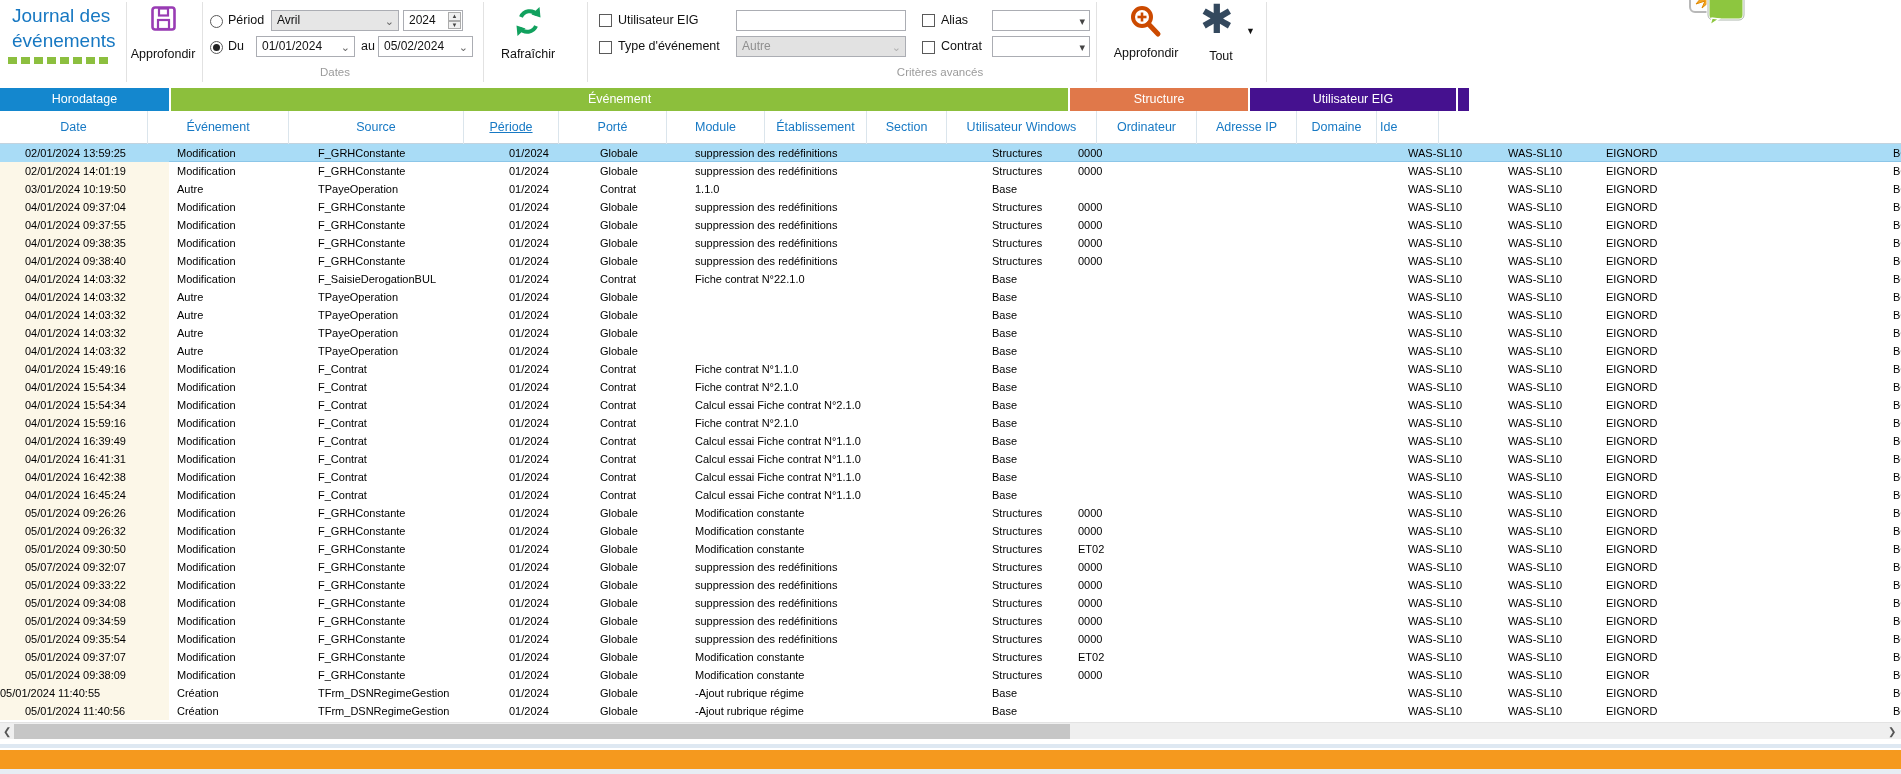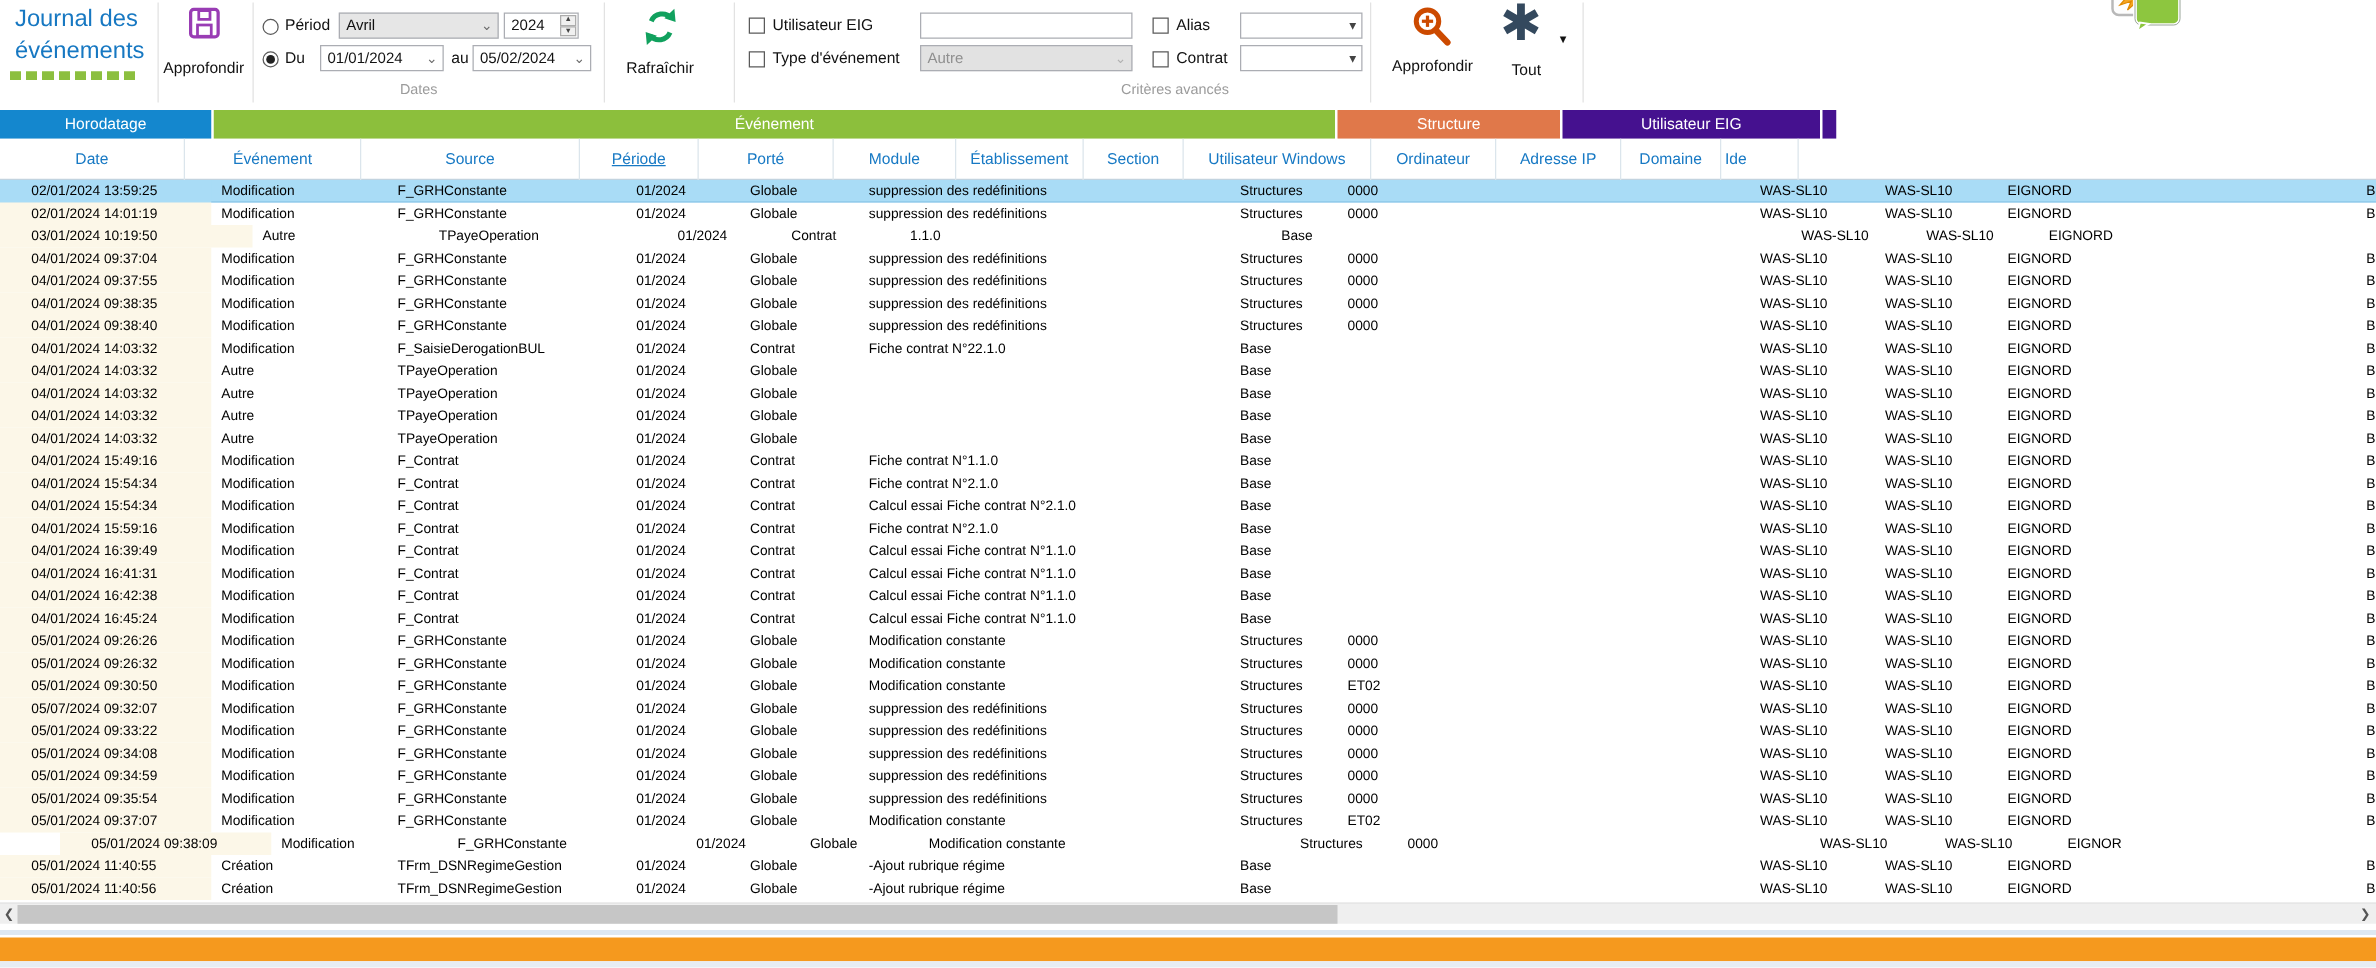--- a/index.html
+++ b/index.html
@@ -229,21 +229,21 @@
         <div class="cell" style="width: 102px; padding-left: 10px;">0000</div>
         <div class="cell" style="width: 80px; padding-left: 8px;"></div>
         <div class="cell" style="width: 150px; padding-left: 8px;"></div>
         <div class="cell" style="width: 100px; padding-left: 8px;">WAS-SL10</div>
         <div class="cell" style="width: 100px; padding-left: 8px;">WAS-SL10</div>
         <div class="cell" style="width: 80px; padding-left: 6px;">EIGNORD</div>
         <div class="cell" style="width: 210px; padding-left: 8px;"></div>
         <div class="cell" style="width: 62px; padding-left: 3px;">BC</div>
       </div>
       <div class="trow">
-        <div class="cell c-date" style="width: 202px; padding-left: 25px;">03/01/2024 10:19:50</div>
+        <div class="cell c-date" style="width: 169px; padding-left: 25px;">03/01/2024 10:19:50</div>
         <div class="cell" style="width: 141px; padding-left: 8px;">Autre</div>
         <div class="cell" style="width: 175px; padding-left: 8px;">TPayeOperation</div>
         <div class="cell" style="width: 95px; padding-left: 24px;">01/2024</div>
         <div class="cell" style="width: 108px; padding-left: 20px;">Contrat</div>
         <div class="cell" style="width: 282px; padding-left: 7px;">1.1.0</div>
         <div class="cell" style="width: 98px; padding-left: 22px;">Base</div>
         <div class="cell" style="width: 102px; padding-left: 10px;"></div>
         <div class="cell" style="width: 80px; padding-left: 8px;"></div>
         <div class="cell" style="width: 150px; padding-left: 8px;"></div>
         <div class="cell" style="width: 100px; padding-left: 8px;">WAS-SL10</div>
@@ -688,38 +688,38 @@
         <div class="cell" style="width: 102px; padding-left: 10px;">ET02</div>
         <div class="cell" style="width: 80px; padding-left: 8px;"></div>
         <div class="cell" style="width: 150px; padding-left: 8px;"></div>
         <div class="cell" style="width: 100px; padding-left: 8px;">WAS-SL10</div>
         <div class="cell" style="width: 100px; padding-left: 8px;">WAS-SL10</div>
         <div class="cell" style="width: 80px; padding-left: 6px;">EIGNORD</div>
         <div class="cell" style="width: 210px; padding-left: 8px;"></div>
         <div class="cell" style="width: 62px; padding-left: 3px;">BC</div>
       </div>
       <div class="trow">
-        <div class="cell c-date" style="width: 169px; padding-left: 25px; margin-left: 48px;">05/01/2024 09:38:09</div>
+        <div class="cell c-date" style="width: 169px; padding-left: 25px;">05/01/2024 09:38:09</div>
         <div class="cell" style="width: 141px; padding-left: 8px;">Modification</div>
         <div class="cell" style="width: 175px; padding-left: 8px;">F_GRHConstante</div>
         <div class="cell" style="width: 95px; padding-left: 24px;">01/2024</div>
         <div class="cell" style="width: 108px; padding-left: 20px;">Globale</div>
         <div class="cell" style="width: 282px; padding-left: 7px;">Modification constante</div>
         <div class="cell" style="width: 98px; padding-left: 22px;">Structures</div>
         <div class="cell" style="width: 102px; padding-left: 10px;">0000</div>
         <div class="cell" style="width: 80px; padding-left: 8px;"></div>
         <div class="cell" style="width: 150px; padding-left: 8px;"></div>
         <div class="cell" style="width: 100px; padding-left: 8px;">WAS-SL10</div>
         <div class="cell" style="width: 100px; padding-left: 8px;">WAS-SL10</div>
         <div class="cell" style="width: 80px; padding-left: 6px;">EIGNOR</div>
         <div class="cell" style="width: 210px; padding-left: 8px;"></div>
         <div class="cell" style="width: 62px; padding-left: 3px;">BC</div>
       </div>
       <div class="trow">
-        <div class="cell c-date" style="width: 169px; padding-left: 25px;">05/01/2024 11:40:55</div>
+        <div class="cell c-date" style="width: 169px; ">05/01/2024 11:40:55</div>
         <div class="cell" style="width: 141px; padding-left: 8px;">Création</div>
         <div class="cell" style="width: 175px; padding-left: 8px;">TFrm_DSNRegimeGestion</div>
         <div class="cell" style="width: 95px; padding-left: 24px;">01/2024</div>
         <div class="cell" style="width: 108px; padding-left: 20px;">Globale</div>
         <div class="cell" style="width: 282px; padding-left: 7px;">-Ajout rubrique régime</div>
         <div class="cell" style="width: 98px; padding-left: 22px;">Base</div>
         <div class="cell" style="width: 102px; padding-left: 10px;"></div>
         <div class="cell" style="width: 80px; padding-left: 8px;"></div>
         <div class="cell" style="width: 150px; padding-left: 8px;"></div>
         <div class="cell" style="width: 100px; padding-left: 8px;">WAS-SL10</div>

